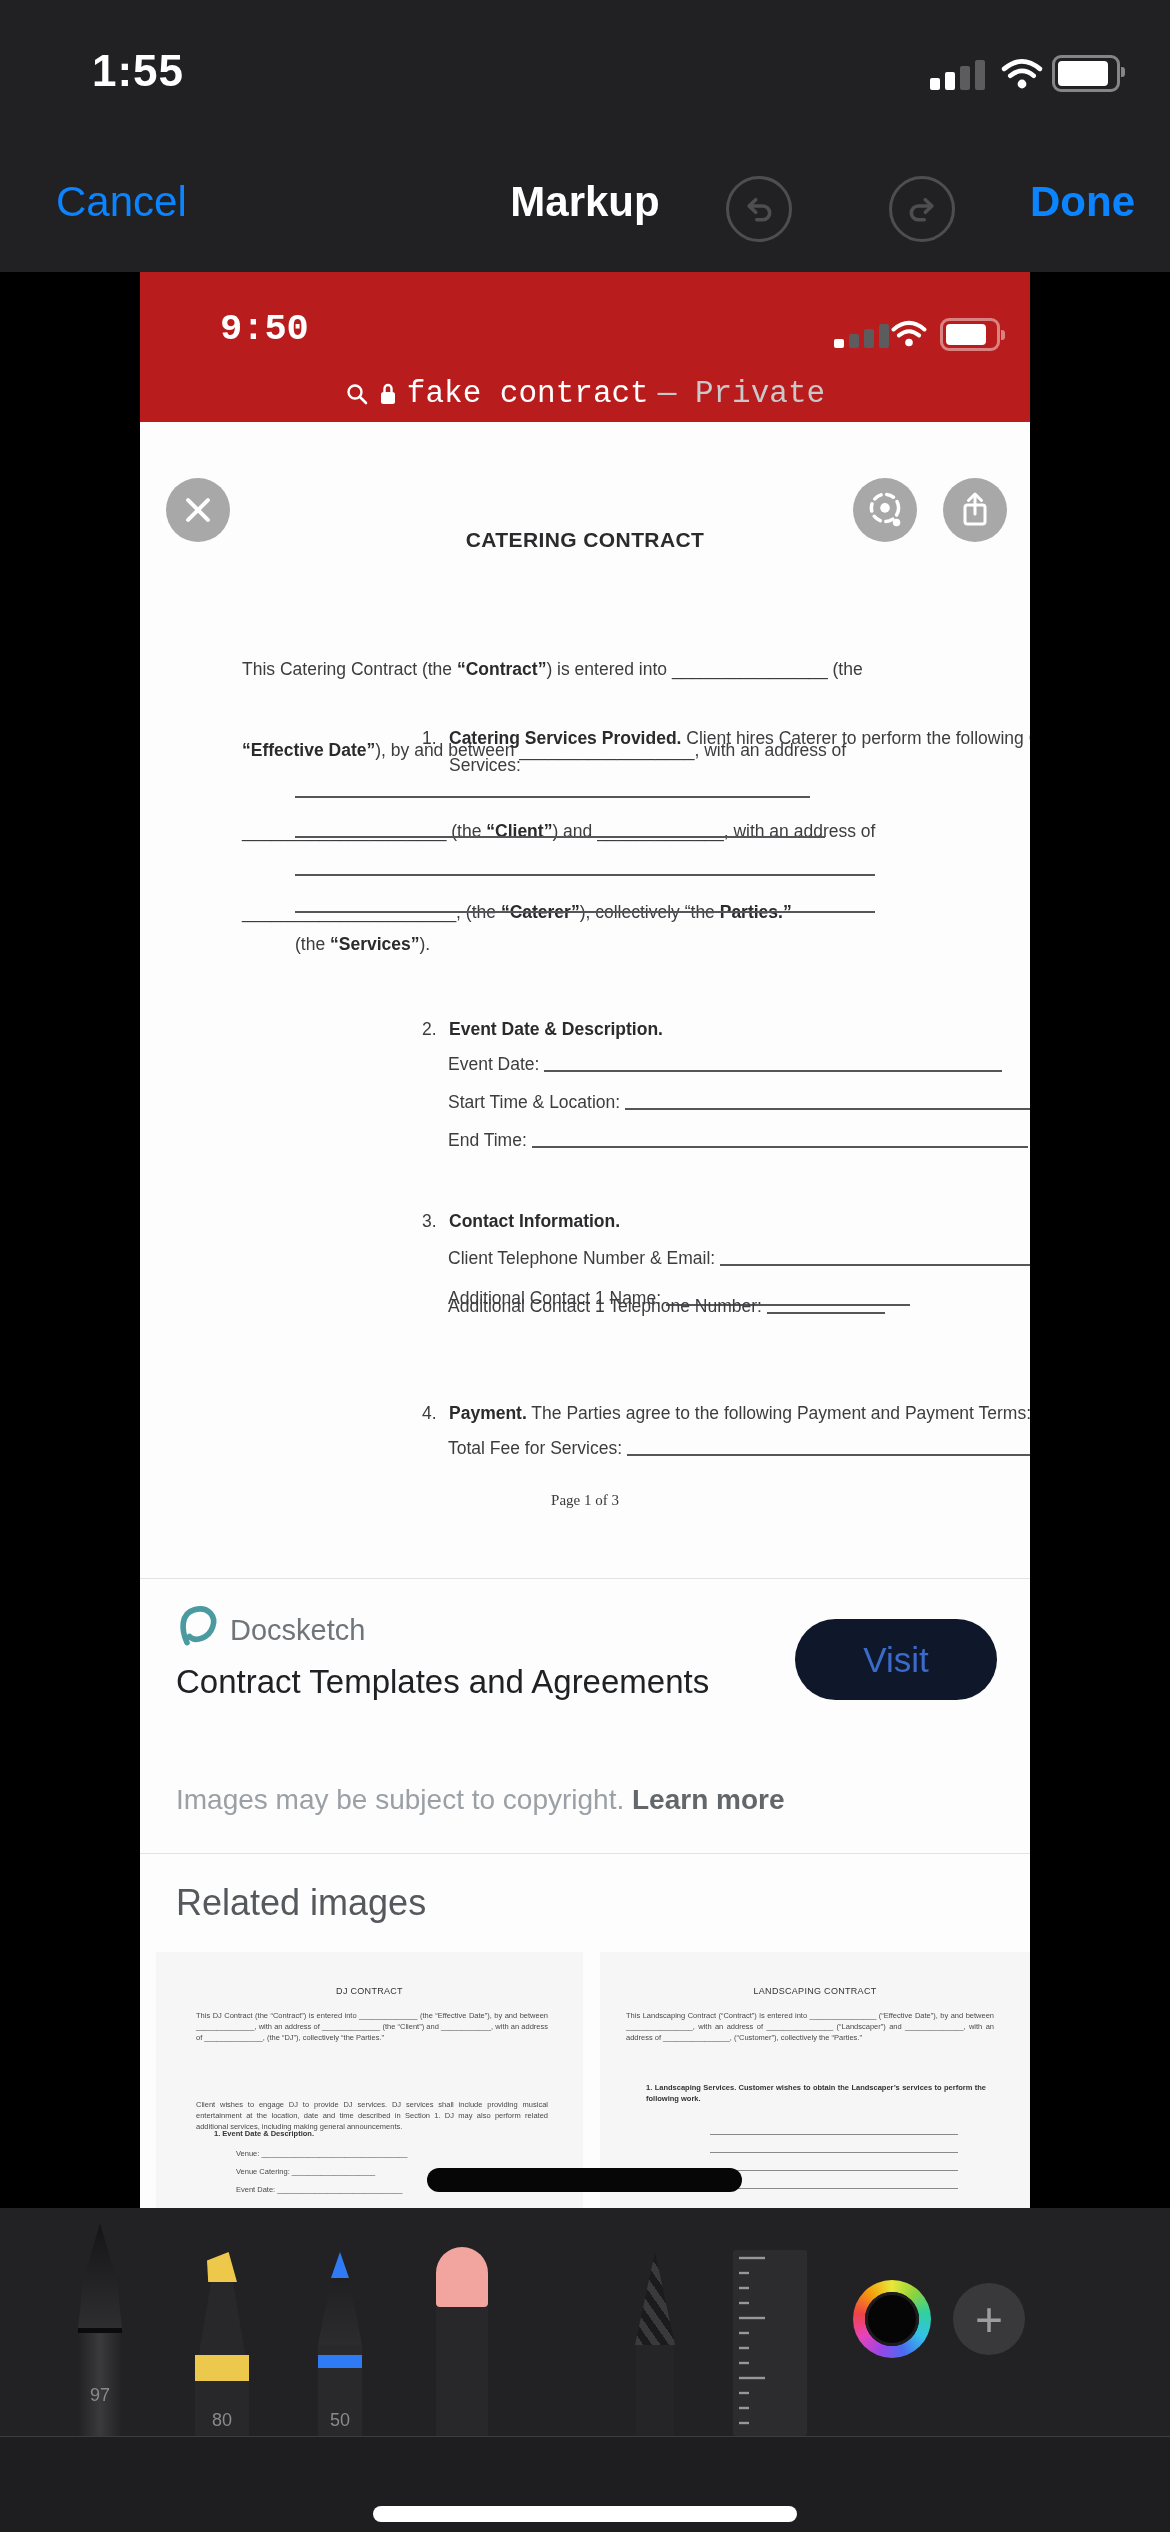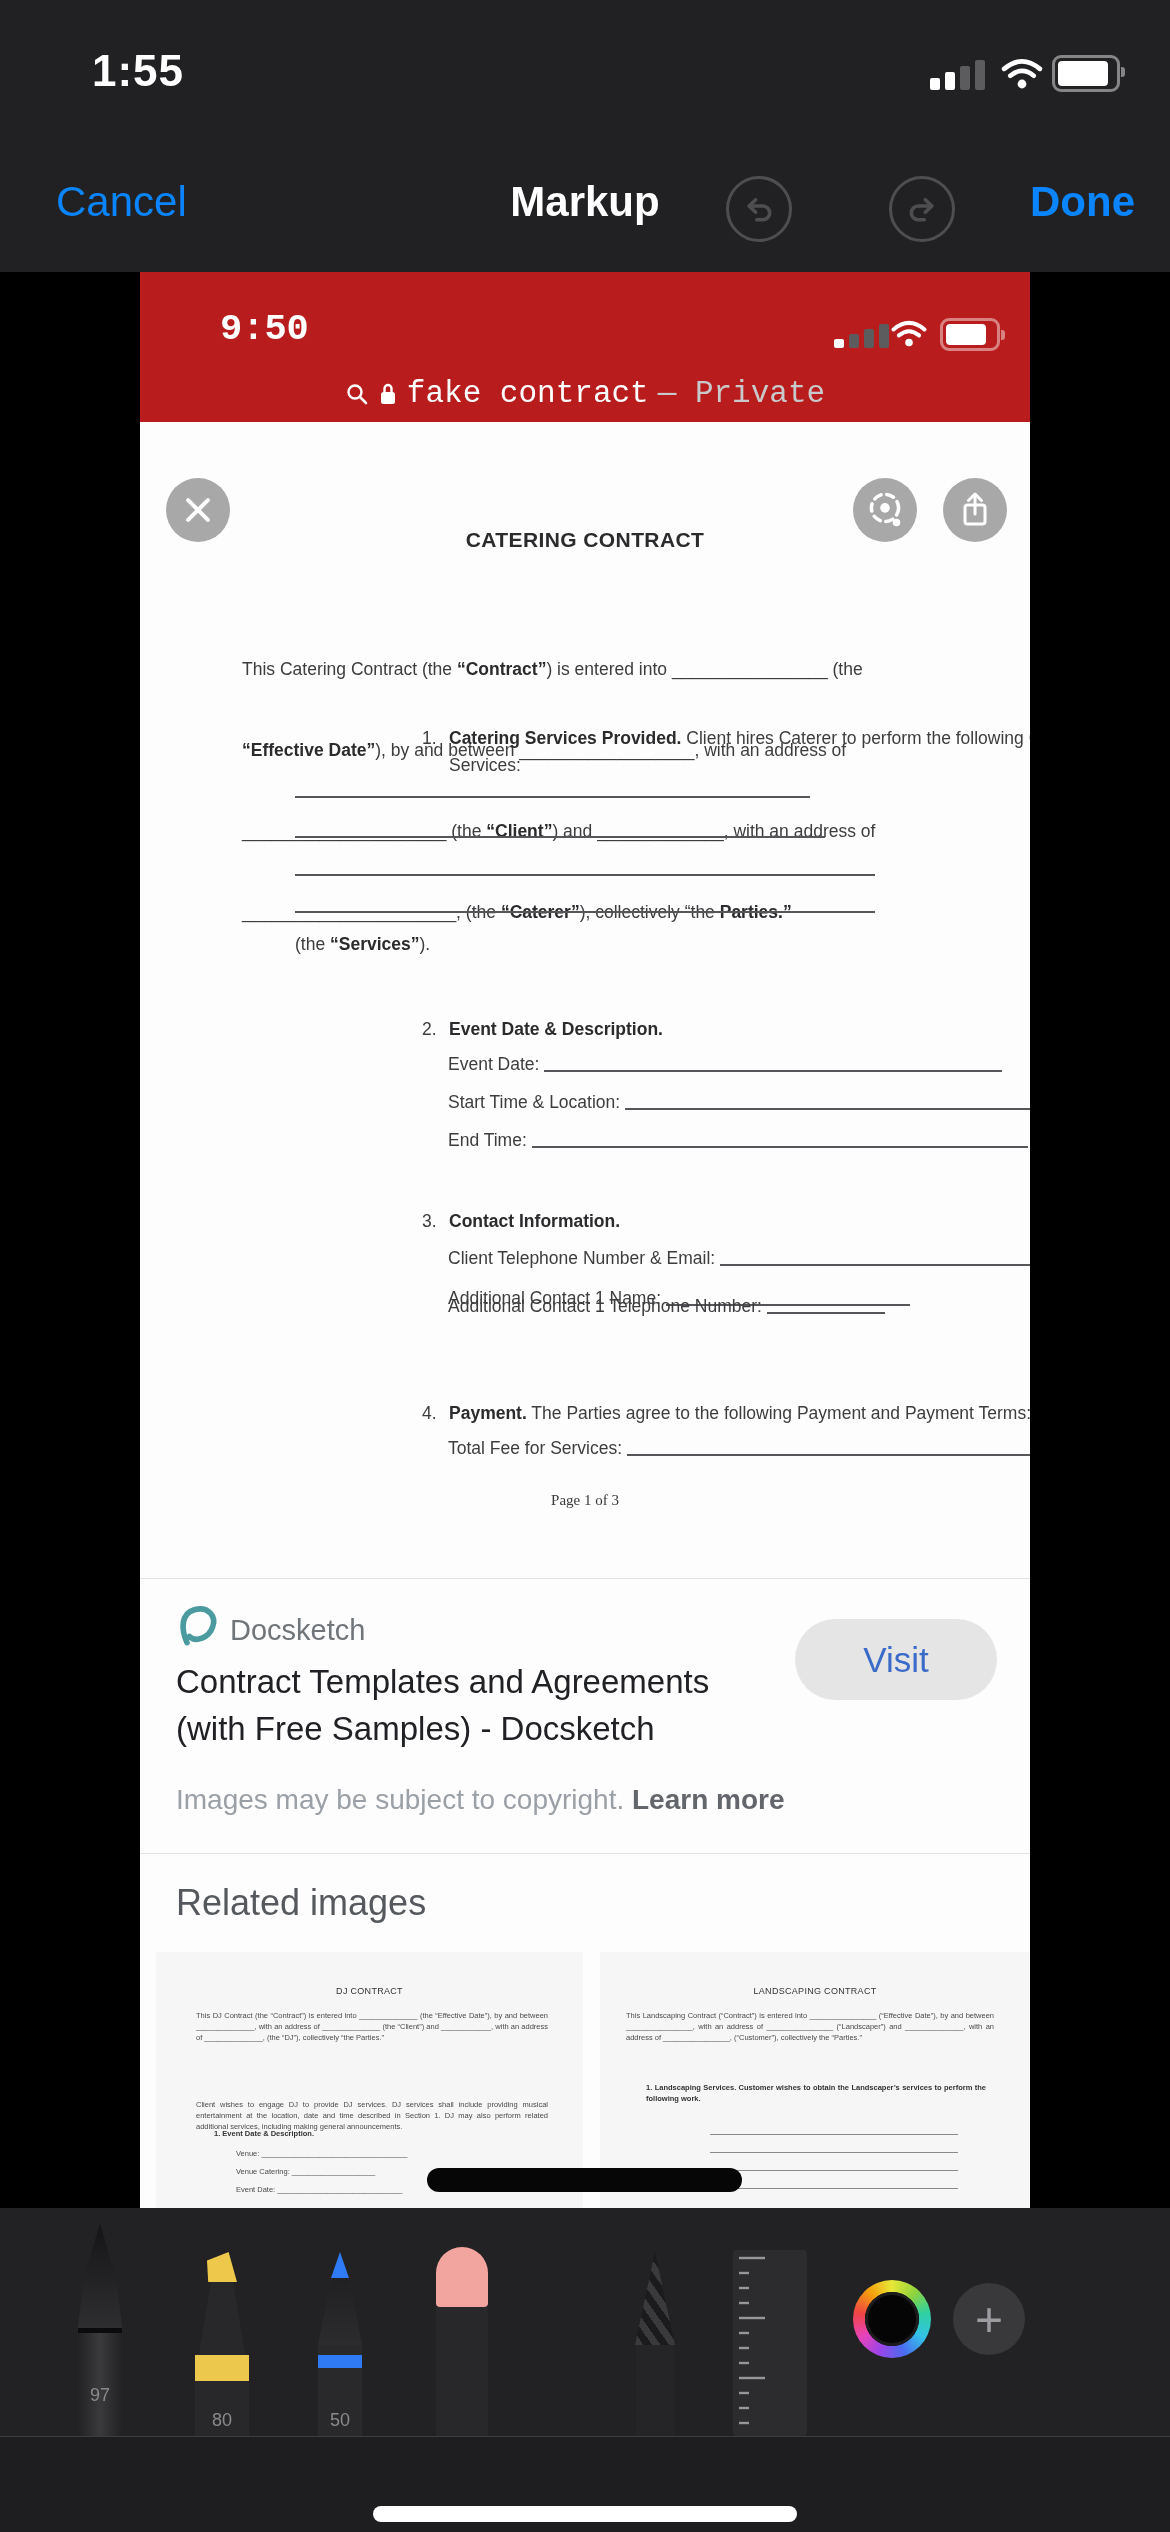--- a/index.html
+++ b/index.html
@@ -46,21 +46,21 @@
   .services{position:absolute;left:155px;font-size:17.5px;color:#3d3d3f;}
   .field{position:absolute;left:308px;display:flex;font-size:17.5px;color:#3d3d3f;white-space:pre;}
   .field .blank{flex:1;border-bottom:2px solid #56565a;margin-bottom:3px;}
   .pagefoot{position:absolute;left:0;top:1220px;width:890px;text-align:center;
             font-family:"Liberation Serif",serif;font-size:15px;color:#3a3a3c;}
   .sep{position:absolute;left:0;width:890px;height:1px;background:#e2e2e2;}
 
   
   .srcname{position:absolute;left:90px;top:1342px;font-size:29px;color:#70757a;}
   .cardtitle{position:absolute;left:36px;top:1386px;font-size:33px;line-height:47px;color:#202124;}
-  .visit{position:absolute;left:655px;top:1347px;width:202px;height:81px;border-radius:41px;background:#e5e5e5;
+  .visit{position:absolute;left:655px;top:1347px;width:202px;height:81px;border-radius:41px;background:#0f172a;
          display:flex;align-items:center;justify-content:center;font-size:35px;color:#3b6bc9;}
   .copyr{position:absolute;left:36px;top:1512px;font-size:28px;color:#9aa0a6;}
   .copyr b{color:#63666a;}
   .relhdr{position:absolute;left:36px;top:1610px;font-size:36px;color:#55585c;}
 
   
   .thumb{position:absolute;top:1680px;height:256px;background:#f6f6f6;overflow:hidden;color:#4a4a4c;}
   .thumb .ttl{position:absolute;left:0;width:100%;text-align:center;top:34px;font-size:9px;font-weight:400;color:#333;letter-spacing:.3px;}
   .thumb p{position:absolute;margin:0;font-size:7.5px;line-height:11px;text-align:justify;}
   .thumb .tb{font-weight:700;color:#333;}
@@ -247,21 +247,20 @@
 
     <svg class="abs" style="left:36px;top:1330px;" width="44" height="52" viewBox="0 0 36 42">
       <path d="M9 33 C4 22 4 9 15 6 C27 3 33 12 30 20 C27 29 16 33 11 28" fill="none" stroke="#4b9aa0" stroke-width="4.6" stroke-linecap="round"></path>
     </svg>
     <div class="srcname">Docsketch</div>
     <div class="visit">
         <span>Visit</span>
       </div>
     <div class="cardtitle">
       <div>Contract Templates and Agreements</div>
-      <div>(with Free Samples) - Docsketch</div>
     </div>
     <div class="copyr">
       <span>Images may be subject to copyright. </span><b>Learn more</b>
     </div>
 
     <div class="sep" style="top:1581px;"></div>
 
     <div class="relhdr">Related images</div>
 
     <div class="thumb" style="left:16px;width:427px;">

